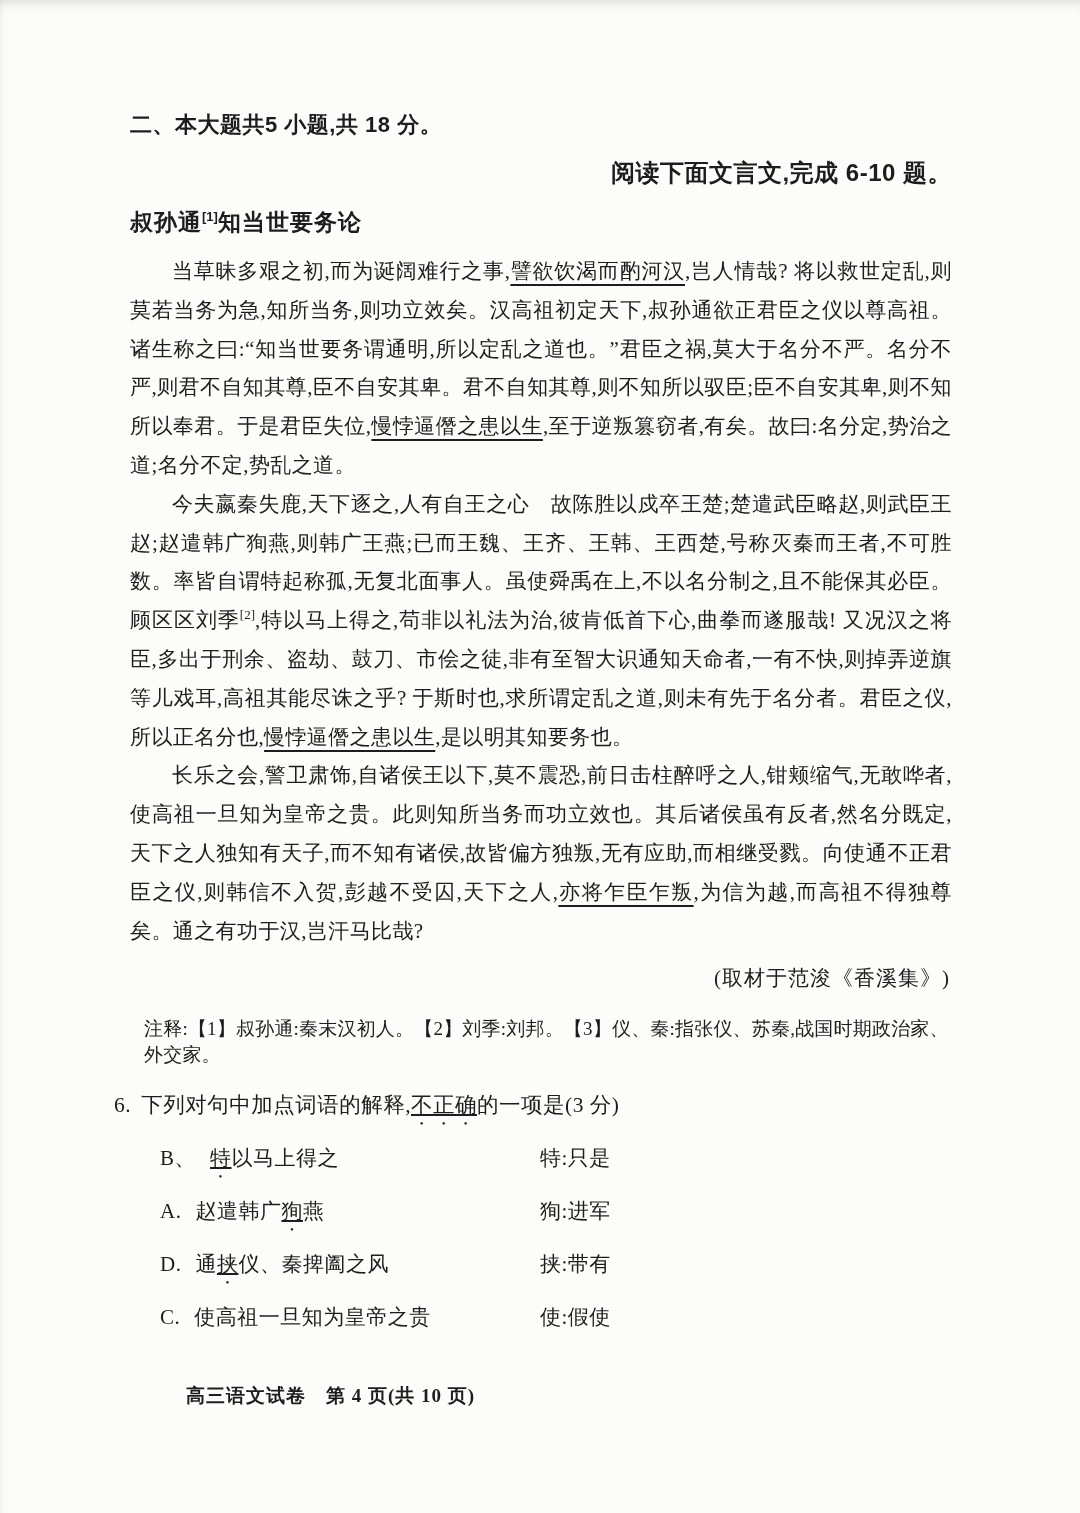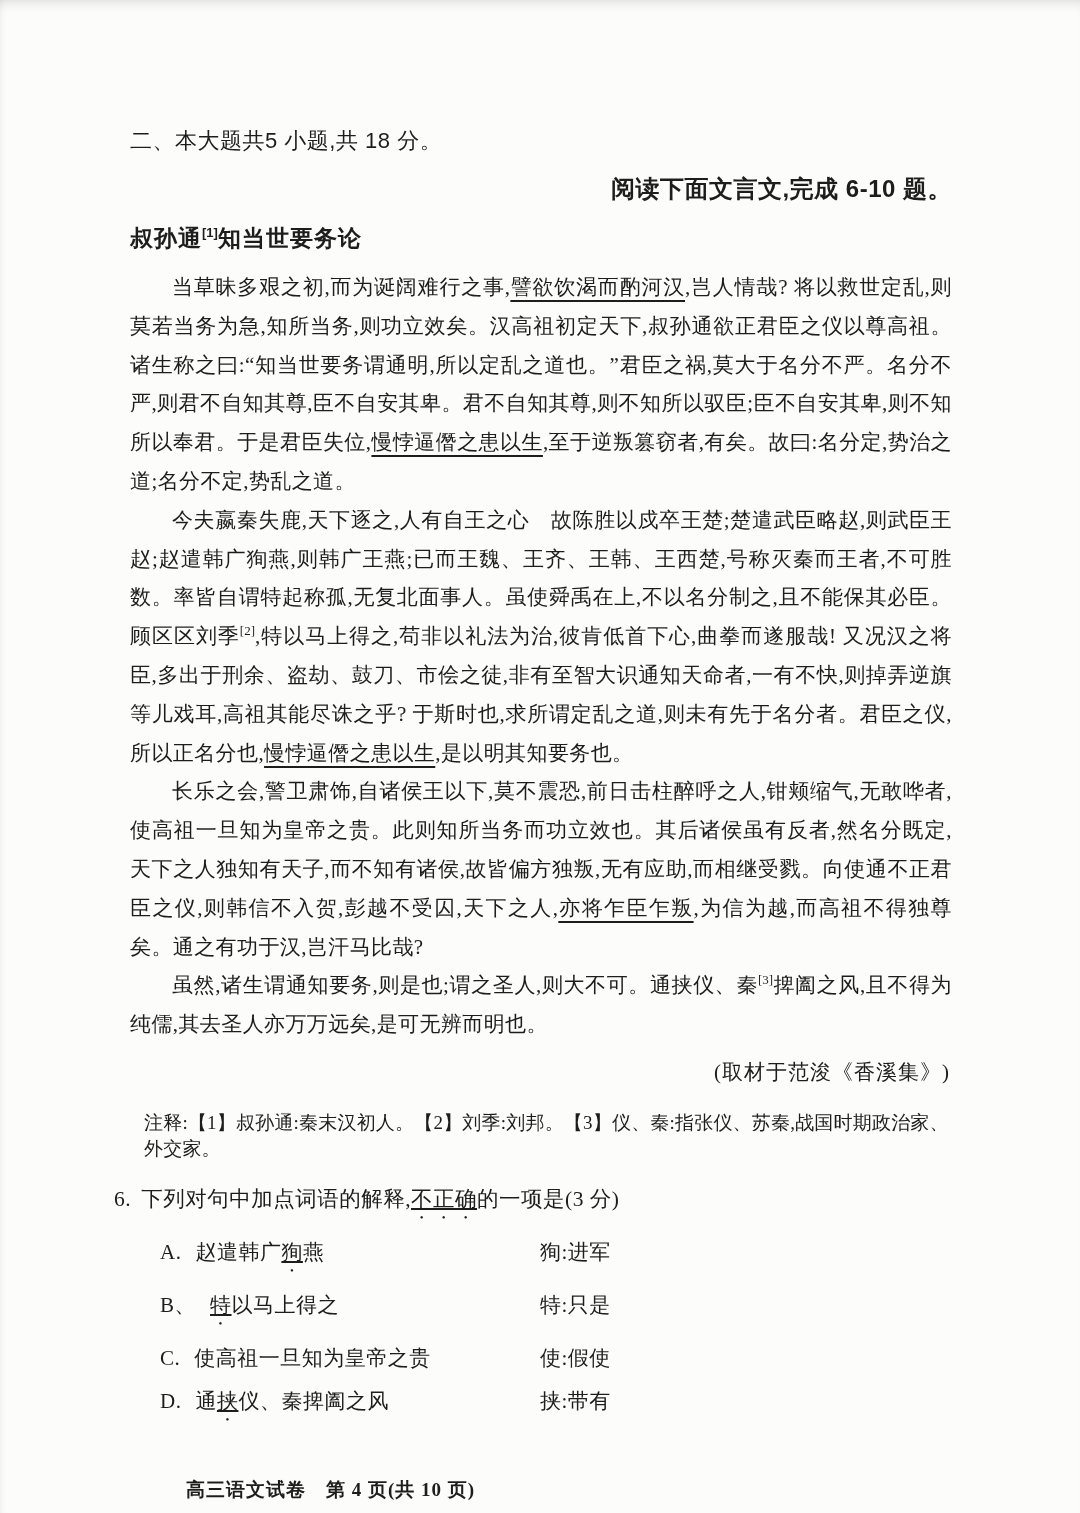--- a/index.html
+++ b/index.html
@@ -18,23 +18,23 @@
   .page {
     position: absolute;
     inset: 0;
     background: #fcfcfa;
     box-shadow: inset 0 10px 14px -10px rgba(0,0,0,0.18), inset 6px 0 10px -8px rgba(0,0,0,0.10);
     padding: 110px 128px 0 130px;
     box-sizing: border-box;
   }
   .sec-heading {
     font-family: "Liberation Sans", "DejaVu Sans", sans-serif;
-    font-weight: 400;
+    font-weight: 700;
     font-size: 22px;
-    margin: 16px 0 17px 0;
+    margin: 0 0 17px 0;
     letter-spacing: 0.5px;
   }
   .instruction {
     font-family: "Liberation Sans", "DejaVu Sans", sans-serif;
     font-weight: 700;
     font-size: 24px;
     margin: 0 0 18px 30px;
     letter-spacing: 0.5px;
     text-align: right;
   }
@@ -118,53 +118,52 @@
 
   <h2 class="sec-heading">二、本大题共5 小题,共 18 分。</h2>
 
   <p class="instruction">阅读下面文言文,完成 6-10 题。</p>
 
   <h3 class="art-title"><span>叔孙通</span><sup class="ref">[1]</sup><span>知当世要务论</span></h3>
 
   <p class="para"><span>当草昧多艰之初,而为诞阔难行之事,</span><span class="ul">譬欲饮渴而酌河汉</span><span>,岂人情哉? 将以救世定乱,则莫若当务为急,知所当务,则功立效矣。汉高祖初定天下,叔孙通欲正君臣之仪以尊高祖。诸生称之曰:“知当世要务谓通明,所以定乱之道也。”君臣之祸,莫大于名分不严。名分不严,则君不自知其尊,臣不自安其卑。君不自知其尊,则不知所以驭臣;臣不自安其卑,则不知所以奉君。于是君臣失位,</span><span class="ul">慢悖逼僭之患以生</span><span>,至于逆叛篡窃者,有矣。故曰:名分定,势治之道;名分不定,势乱之道。</span></p>
   <p class="para"><span>今夫嬴秦失鹿,天下逐之,人有自王之心　故陈胜以戍卒王楚;楚遣武臣略赵,则武臣王赵;赵遣韩广狥燕,则韩广王燕;已而王魏、王齐、王韩、王西楚,号称灭秦而王者,不可胜数。率皆自谓特起称孤,无复北面事人。虽使舜禹在上,不以名分制之,且不能保其必臣。顾区区刘季</span><sup class="ref">[2]</sup><span>,特以马上得之,苟非以礼法为治,彼肯低首下心,曲拳而遂服哉! 又况汉之将臣,多出于刑余、盗劫、鼓刀、市侩之徒,非有至智大识通知天命者,一有不快,则掉弄逆旗等儿戏耳,高祖其能尽诛之乎? 于斯时也,求所谓定乱之道,则未有先于名分者。君臣之仪,所以正名分也,</span><span class="ul">慢悖逼僭之患以生</span><span>,是以明其知要务也。</span></p>
   <p class="para"><span>长乐之会,警卫肃饰,自诸侯王以下,莫不震恐,前日击柱醉呼之人,钳颊缩气,无敢哗者,使高祖一旦知为皇帝之贵。此则知所当务而功立效也。其后诸侯虽有反者,然名分既定,天下之人独知有天子,而不知有诸侯,故皆偏方独叛,无有应助,而相继受戮。向使通不正君臣之仪,则韩信不入贺,彭越不受囚,天下之人,</span><span class="ul">亦将乍臣乍叛</span><span>,为信为越,而高祖不得独尊矣。通之有功于汉,岂汗马比哉?</span></p>
-  <p class="para"><span>虽然,诸生谓通知要务,则是也;谓之圣人,则大不可。通挟仪、秦</span><sup class="ref">[3]</sup><span>捭阖之风,且不得为纯儒,其去圣人亦万万远矣,是可无辨而明也。</span></p>
 
   <p class="attribution">(取材于范浚《香溪集》)</p>
 
   <p class="notes">注释:【1】叔孙通:秦末汉初人。【2】刘季:刘邦。【3】仪、秦:指张仪、苏秦,战国时期政治家、外交家。</p>
 
   <div class="question">
     <span class="q-num">6.</span><span class="q-stem"><span>下列对句中加点词语的解释,</span><span class="emdot">不正确</span><span>的一项是(3 分)</span></span>
   </div>
 
   <div class="opt-row">
     <span class="opt-left">
+      <span class="opt-label">B、</span><span class="opt-phrase"><span class="emdot">特</span><span>以马上得之</span></span>
+    </span>
+    <span class="opt-gloss">特:只是</span>
+  </div>
+
+  <div class="opt-row">
+    <span class="opt-left">
       <span class="opt-label">A.</span><span class="opt-phrase"><span>赵遣韩广</span><span class="emdot">狥</span><span>燕</span></span>
     </span>
     <span class="opt-gloss">狥:进军</span>
   </div>
 
   <div class="opt-row">
     <span class="opt-left">
-      <span class="opt-label">B、</span><span class="opt-phrase"><span class="emdot">特</span><span>以马上得之</span></span>
+      <span class="opt-label">D.</span><span class="opt-phrase"><span>通</span><span class="emdot">挟</span><span>仪、秦捭阖之风</span></span>
     </span>
-    <span class="opt-gloss">特:只是</span>
+    <span class="opt-gloss">挟:带有</span>
   </div>
 
   <div class="opt-row">
     <span class="opt-left">
       <span class="opt-label">C.</span><span class="opt-phrase"><span>使高祖一旦知为皇帝之贵</span></span>
     </span>
     <span class="opt-gloss">使:假使</span>
   </div>
 
-  <div class="opt-row">
-    <span class="opt-left">
-      <span class="opt-label">D.</span><span class="opt-phrase"><span>通</span><span class="emdot">挟</span><span>仪、秦捭阖之风</span></span>
-    </span>
-    <span class="opt-gloss">挟:带有</span>
-  </div>
-
   <div class="footer">高三语文试卷　第 4 页(共 10 页)</div>
 
 </div>
 
 </body></html>

